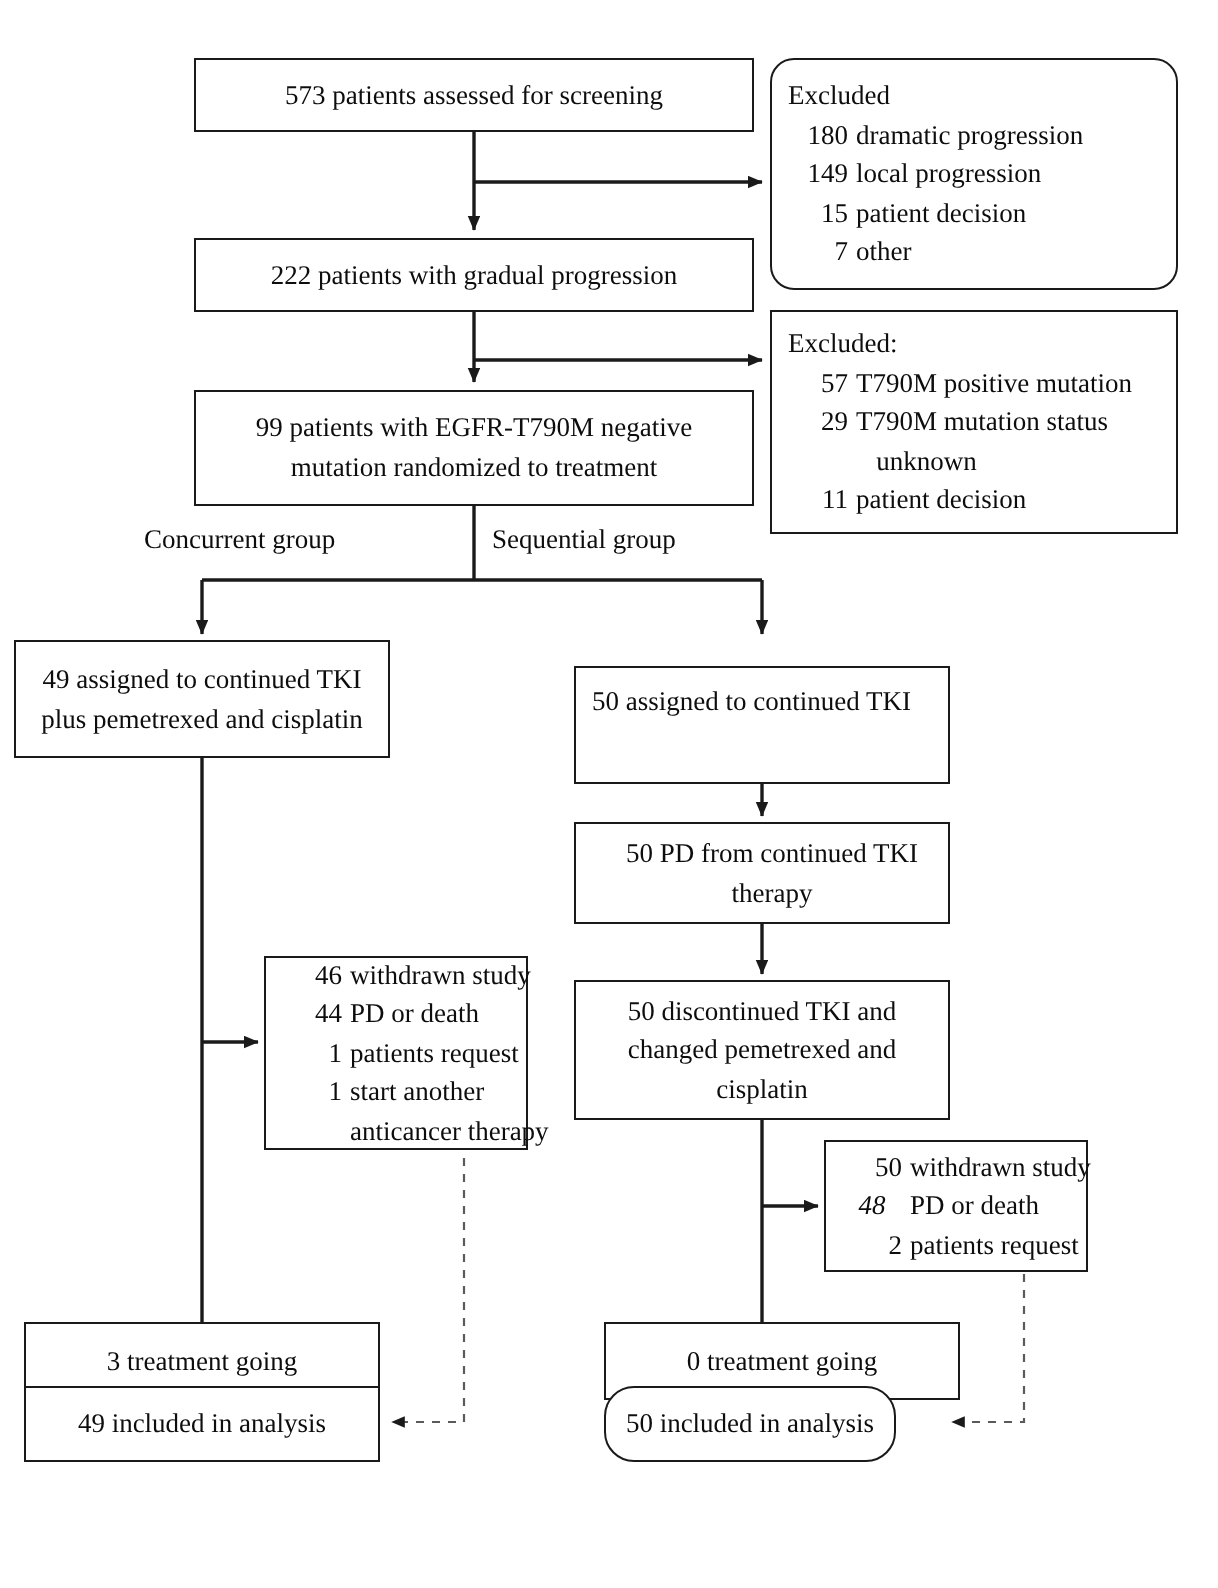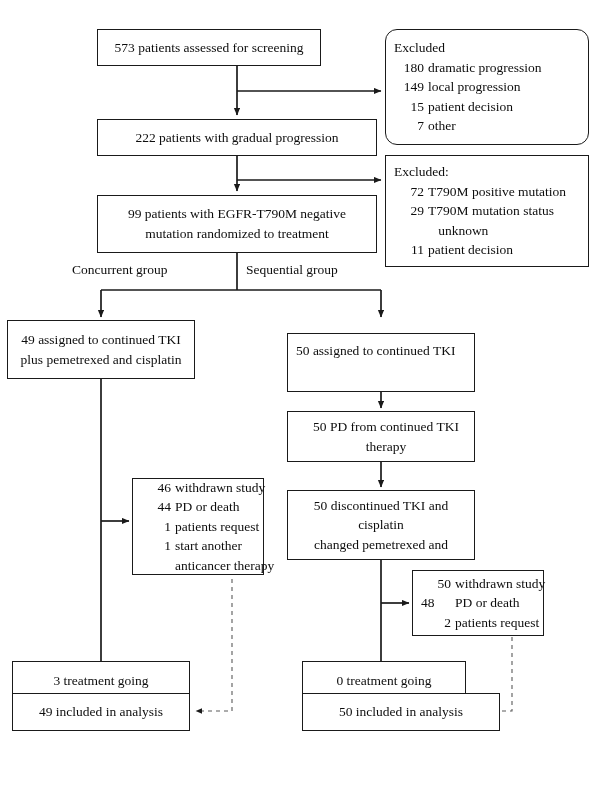--- a/index.html
+++ b/index.html
@@ -94,21 +94,21 @@
 
       <path d="M381,700 L381,726" marker-end="url(#ah)"></path>
     </g>
 
     <g stroke="#5a5a5a" stroke-width="1.1" fill="none" stroke-dasharray="4 4">
       <path d="M232,579 L232,711 L196,711" marker-end="url(#ahs)"></path>
       <path d="M512,637 L512,711 L476,711" marker-end="url(#ahs)"></path>
     </g>
   </svg>
 
-  <div class="node center" style="left:97px; top:29px; width:224px; height:37px;">
+  <div class="node center" style="left:97px; top:29px; width:280px; height:37px;">
     <span class="pad">
         <span class="ln">573 patients assessed for screening</span>
       </span>
   </div>
 
   <div class="node list-node" style="left:385px; top:29px; width:204px; height:116px;border-radius:12px;">
     <span class="pad">
       <span class="ln">Excluded</span>
       <span class="numlist">
           <span class="row" style="display: flex; white-space: pre;"><span style="width: 30px; text-align: right; flex: 0 0 30px;">180</span><span style="padding-left: 4px;">dramatic progression</span></span>
@@ -122,21 +122,21 @@
   <div class="node center" style="left:97px; top:119px; width:280px; height:37px;">
     <span class="pad">
         <span class="ln">222 patients with gradual progression</span>
       </span>
   </div>
 
   <div class="node list-node" style="left:385px; top:155px; width:204px; height:112px;">
     <span class="pad">
       <span class="ln">Excluded:</span>
       <span class="numlist">
-          <span class="row" style="display: flex; white-space: pre;"><span style="width: 30px; text-align: right; flex: 0 0 30px;">72</span><span style="padding-left: 4px;">T790M positive mutation</span></span>
+          <span class="row" style="display: flex; white-space: pre;"><span style="width: 30px; text-align: right; flex: 0 0 30px;">57</span><span style="padding-left: 4px;">T790M positive mutation</span></span>
           <span class="row" style="display: flex; white-space: pre;"><span style="width: 30px; text-align: right; flex: 0 0 30px;">29</span><span style="padding-left: 4px;">T790M mutation status</span></span>
           <span class="row" style="display: flex; white-space: pre;"><span style="width: 30px; text-align: right; flex: 0 0 30px;"></span><span style="padding-left: 4px;">   unknown</span></span>
           <span class="row" style="display: flex; white-space: pre;"><span style="width: 30px; text-align: right; flex: 0 0 30px;">11</span><span style="padding-left: 4px;">patient decision</span></span>
         </span>
     </span>
   </div>
 
   <div class="node center" style="left:97px; top:195px; width:280px; height:58px;">
     <span class="pad">
       <span class="ln">99 patients with EGFR-T790M negative</span>
@@ -176,52 +176,52 @@
           <span class="row" style="display: flex; white-space: pre;"><span style="width: 30px; text-align: right; flex: 0 0 30px;">1</span><span style="padding-left: 4px;">patients request</span></span>
           <span class="row" style="display: flex; white-space: pre;"><span style="width: 30px; text-align: right; flex: 0 0 30px;">1</span><span style="padding-left: 4px;">start another</span></span>
           <span class="row" style="display: flex; white-space: pre; text-align: center;"><span style="width: 30px; text-align: right; flex: 0 0 30px;"></span><span style="padding-left: 4px;">anticancer therapy</span></span>
         </span>
     </span>
   </div>
 
   <div class="node center" style="left:287px; top:490px; width:188px; height:70px;">
     <span class="pad">
       <span class="ln">50 discontinued TKI and</span>
+      <span class="ln">changed pemetrexed and</span>
       <span class="ln">cisplatin</span>
-      <span class="ln">changed pemetrexed and</span>
     </span>
   </div>
 
   <div class="node list-node" style="left:412px; top:570px; width:132px; height:66px;">
     <span class="pad">
       <span class="numlist">
           <span class="row" style="display: flex; white-space: pre;"><span style="width: 30px; text-align: right; flex: 0 0 30px;">50</span><span style="padding-left: 4px;">withdrawn study</span></span>
-          <span class="row" style="display: flex; white-space: pre;"><span style="width: 30px; text-align: left; flex: 0 0 30px;">48</span><span style="padding-left: 4px;">PD or death</span></span>
+          <span class="row" style="display: flex; white-space: pre;"><span style="width: 30px; text-align: center; flex: 0 0 30px; font-style: italic;">48</span><span style="padding-left: 4px;">PD or death</span></span>
           <span class="row" style="display: flex; white-space: pre;"><span style="width: 30px; text-align: right; flex: 0 0 30px;">2</span><span style="padding-left: 4px;">patients request</span></span>
         </span>
     </span>
   </div>
 
   <div class="node center" style="left:12px; top:661px; width:178px; height:39px;">
     <span class="pad">
         <span class="ln">3 treatment going</span>
       </span>
   </div>
 
-  <div class="node center" style="left:302px; top:661px; width:164px; height:39px;text-align:center;">
+  <div class="node center" style="left:302px; top:661px; width:178px; height:39px;text-align:center;">
     <span class="pad">
         <span class="ln">0 treatment going</span>
       </span>
   </div>
 
   <div class="node center" style="left:12px; top:693px; width:178px; height:38px; top:693px;">
     <span class="pad">
         <span class="ln">49 included in analysis</span>
       </span>
   </div>
 
-  <div class="node center" style="left:302px; top:693px; width:198px; height:38px;">
+  <div class="node center" style="left:302px; top:693px; width:146px; height:38px;border-radius:15px;">
     <span class="pad">
         <span class="ln">50 included in analysis</span>
       </span>
   </div>
 
 </div>
 
 </body></html>

